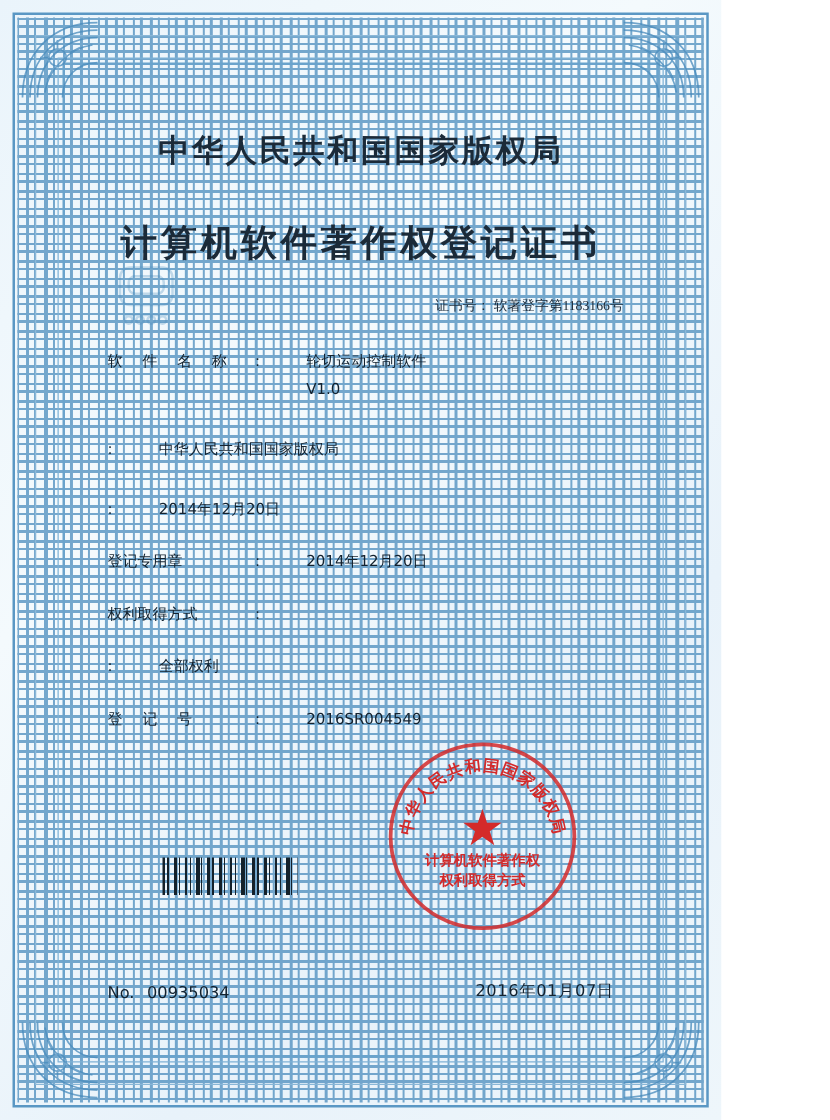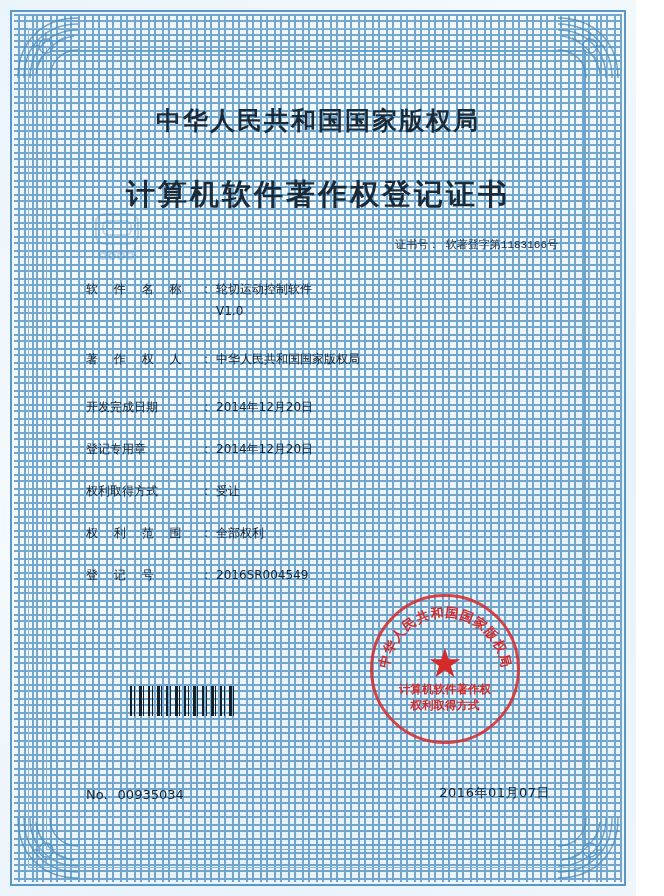--- a/index.html
+++ b/index.html
@@ -8,21 +8,21 @@
     background: #ffffff;
   }
   body {
     width: 664px;
     height: 896px;
     font-family: "DejaVu Sans", "Liberation Sans", sans-serif;
   }
 
   .certificate {
     position: relative;
-    width: 636px;
+    width: 577px;
     height: 896px;
     box-sizing: border-box;
     background: linear-gradient(135deg, #eaf4fb 0%, #f4fafd 35%, #e8f2fa 70%, #eef6fb 100%);
     overflow: hidden;
   }
 
   
   .frame-outer {
     position: absolute;
     left: 10px; top: 10px; right: 10px; bottom: 10px;
@@ -95,21 +95,21 @@
     font-size: 29px;
     letter-spacing: 3px;
   }
 
   .cert-no {
     margin-top: 22px;
     text-align: right;
     padding-right: 18px;
     font-size: 11px;
     color: #1b2a38;
-    font-family: Liberation Mono, monospace;
+    font-family: Liberation Serif, serif;
   }
 
   .watermark-logo {
     position: absolute;
     left: 28px;
     top: 150px;
     width: 58px;
     height: 52px;
     opacity: 0.30;
   }
@@ -138,20 +138,21 @@
   .field-label.spaced {
     letter-spacing: 6px;
   }
   .field-colon {
     width: 12px;
     flex: 0 0 12px;
   }
   .field-value {
     flex: 1;
     color: #13222f;
+    margin-left: 29px;
   }
   .field-value .line2 { display: block; }
 
   .paragraph {
     margin-top: 36px;
     padding-left: 30px;
     padding-right: 16px;
     font-size: 14.5px;
     line-height: 34px;
     color: #13222f;
@@ -319,45 +320,41 @@
       <div class="field-row gap-lg">
         <div class="field-label spaced">软 件 名 称</div>
         <div class="field-colon">:</div>
         <div class="field-value">
           <span>轮切运动控制软件</span>
           <span class="line2">V1.0</span>
         </div>
       </div>
 
       <div class="field-row gap-lg">
-        <div class="field-label spaced">著 作 权 人</div>
         <div class="field-colon">:</div>
         <div class="field-value">中华人民共和国国家版权局</div>
       </div>
 
       <div class="field-row gap-lg">
-        <div class="field-label">开发完成日期</div>
         <div class="field-colon">:</div>
         <div class="field-value">2014年12月20日</div>
       </div>
 
       <div class="field-row gap-md">
         <div class="field-label">登记专用章</div>
         <div class="field-colon">:</div>
         <div class="field-value">2014年12月20日</div>
       </div>
 
       <div class="field-row gap-md">
         <div class="field-label">权利取得方式</div>
         <div class="field-colon">:</div>
-        <div class="field-value">受让</div>
       </div>
 
       <div class="field-row gap-md">
-        <div class="field-label spaced">权 利 范 围</div>
         <div class="field-colon">:</div>
         <div class="field-value">全部权利</div>
       </div>
 
       <div class="field-row gap-md">
         <div class="field-label spaced">登 记 号</div>
         <div class="field-colon">:</div>
         <div class="field-value">2016SR004549</div>
       </div>
 

